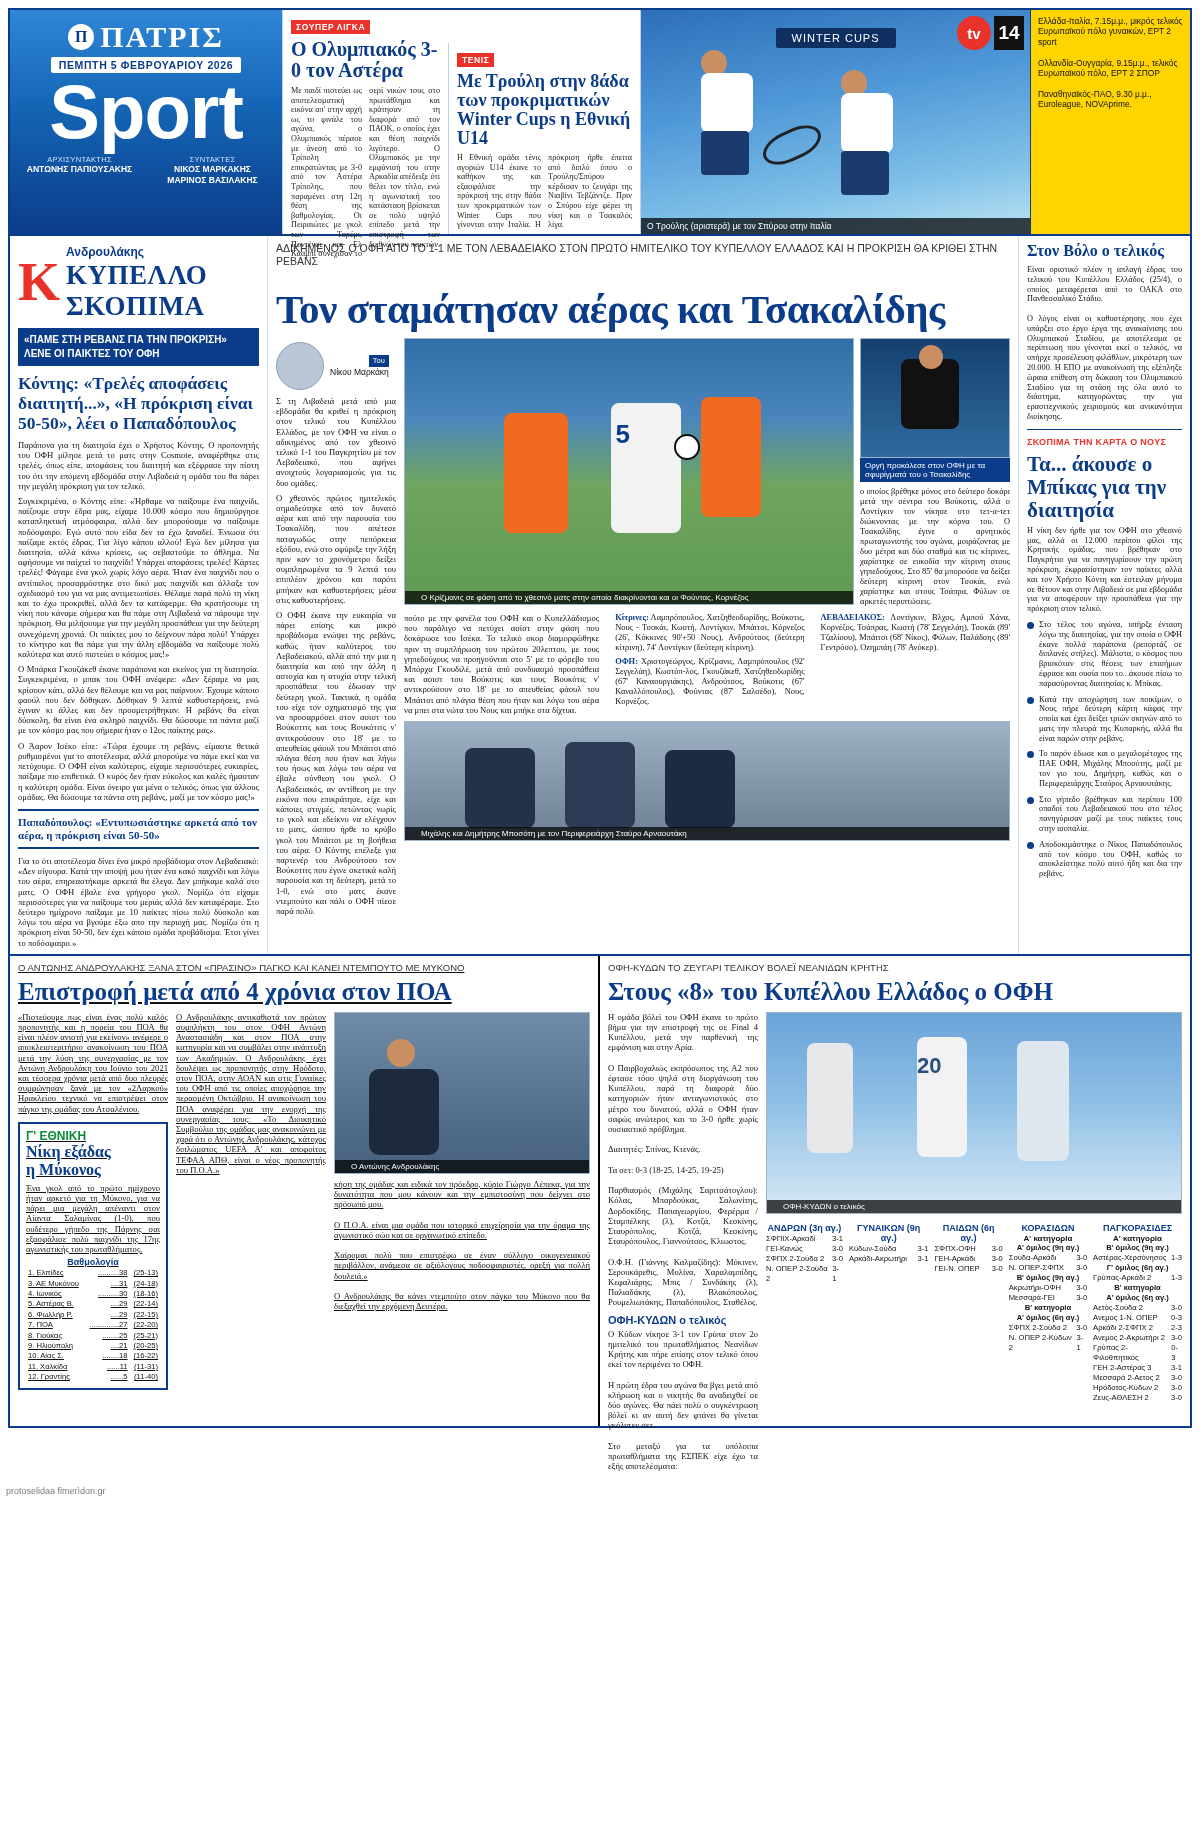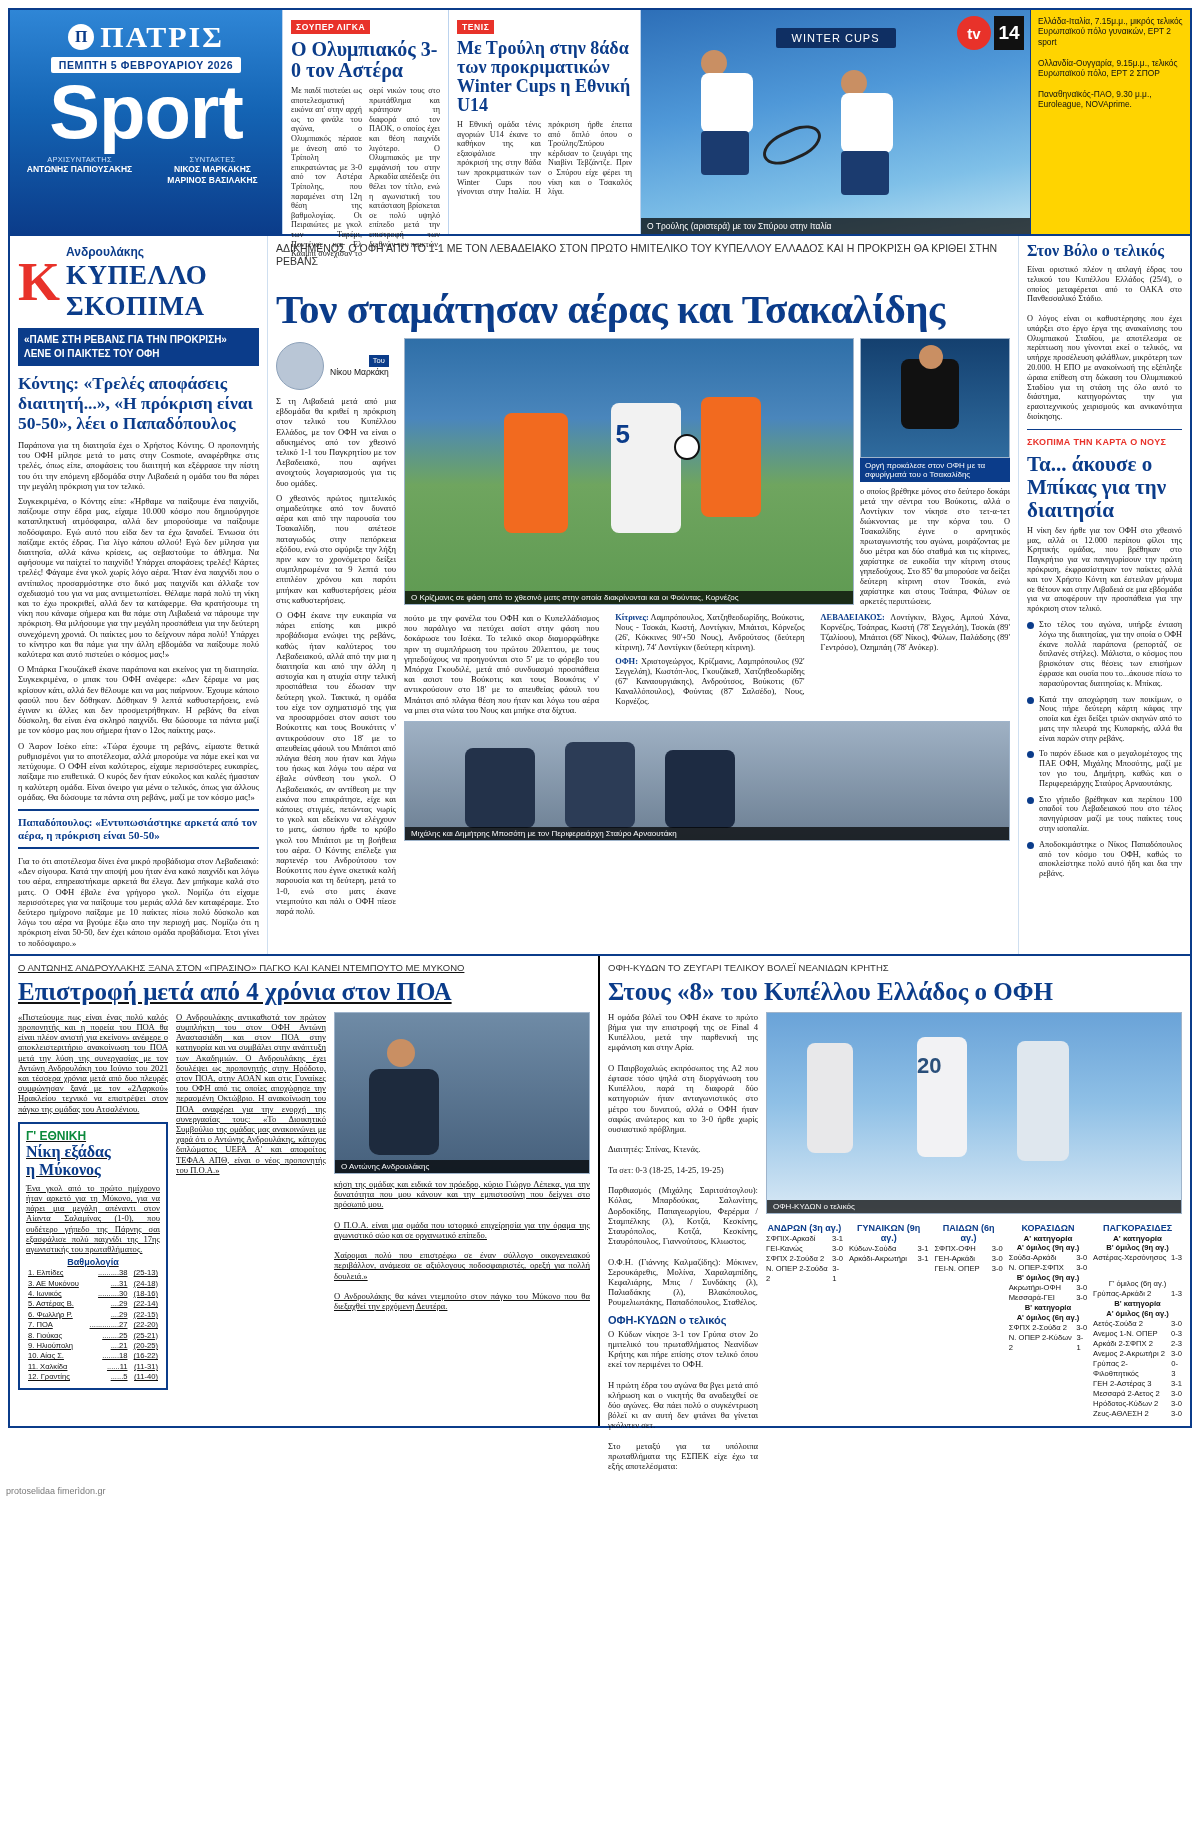--- a/index.html
+++ b/index.html
@@ -55,21 +55,21 @@
     background:#e8322a;color:#fff;font-family:"Liberation Sans",sans-serif;
     font-size:8.5px;font-weight:bold;letter-spacing:.6px;padding:2px 5px;display:inline-block;
   }
   .mast-head{
     font-family:"Liberation Serif",serif;color:#0b3c8a;font-weight:bold;
     font-size:20px;line-height:21px;margin:5px 0 5px;
   }
   .mast-body{font-size:8.2px;line-height:9.6px;text-align:justify;color:#222;}
   .twocol{column-count:2;column-gap:7px;}
   .col-a{width:166px;flex:0 0 166px;}
-  .col-b{width:192px;flex:0 0 192px;}
+  .col-b{width:192px;flex:0 0 192px;margin-top:33px;}
   .mast-photo{
     flex:1 1 auto;position:relative;border-left:1px solid #bcd3ee;
     background:linear-gradient(170deg,#2d6fb8 0%,#4f98d8 40%,#7fc0e8 75%,#bde3f3 100%);
     overflow:hidden;
   }
   .tv-badge{
     position:absolute;top:6px;right:6px;z-index:5;display:flex;align-items:center;gap:3px;
   }
   .tv-circle{width:34px;height:34px;border-radius:50%;background:#e8322a;color:#fff;
     font-family:"Liberation Sans",sans-serif;font-weight:bold;font-size:15px;
@@ -115,21 +115,21 @@
     font-family:"Liberation Serif",serif;font-weight:bold;
     font-size:41px;line-height:42px;color:#0b3c8a;margin:20px 0 8px;letter-spacing:-.5px;
   }
   .byline{display:flex;align-items:center;gap:6px;margin:4px 0 6px;text-align:right;}
   .byline .av{width:46px;height:46px;border-radius:50%;background:#b9c6d6;border:1px solid #8ea2ba;}
   .byline .tx{font-family:"Liberation Sans",sans-serif;font-size:8.5px;line-height:10px;}
   .byline .tx .tou{background:#0b3c8a;color:#fff;padding:1px 4px;display:inline-block;font-size:7.5px;}
 
   .ph{position:relative;overflow:hidden;border:1px solid #9fb4cb;background:#4b6a8a;}
   .ph .cap{position:absolute;left:0;right:0;bottom:0;background:rgba(0,0,0,.72);color:#fff;
-    font-family:"Liberation Sans",sans-serif;font-size:8px;padding:2px 6px;}
+    font-family:"Liberation Sans",sans-serif;font-size:8px;padding:2px 16px;}
   .pitch{position:absolute;inset:0;background:
      linear-gradient(180deg,#2f6fa8 0%,#4a86bc 30%,#6fa55f 55%,#5f9a52 100%);}
   .cards-col{font-size:8.4px;line-height:10px;text-align:justify;}
   .cards-col .lbl{color:#0b3c8a;font-weight:bold;}
 
   .rt-h{font-family:"Liberation Serif",serif;font-weight:bold;font-size:16px;line-height:18px;color:#0b3c8a;}
   .rt-h2{font-family:"Liberation Serif",serif;font-weight:bold;font-size:21px;line-height:23px;color:#0b3c8a;margin:6px 0 4px;}
   .rt-body{font-size:8.3px;line-height:9.8px;text-align:justify;}
   .bullet{display:flex;gap:5px;margin-top:6px;}
   .bullet .dot{width:7px;height:7px;border-radius:50%;background:#0b3c8a;flex:0 0 7px;margin-top:2px;}
@@ -578,21 +578,21 @@
                 <div class="res-title">ΠΑΓΚΟΡΑΣΙΔΕΣ</div>
                 <div class="res-sub">Α' κατηγορία</div>
                 <div class="res-line" style="font-weight: bold; justify-content: center;">
                   <span>Β' όμιλος (9η αγ.)</span>
                   <span></span>
                 </div>
                 <div class="res-line">
                   <span>Αστέρας-Χερσόνησος</span>
                   <span>1-3</span>
                 </div>
-                <div class="res-line" style="font-weight: normal; justify-content: center; margin-top: 16px;">
+                <div class="res-line" style="font-weight: bold; justify-content: center;">
                   <span>Γ' όμιλος (6η αγ.)</span>
                   <span></span>
                 </div>
                 <div class="res-line">
                   <span>Γρύπας-Αρκάδι 2</span>
                   <span>1-3</span>
                 </div>
                 <div class="res-line" style="font-weight: bold; justify-content: center;">
                   <span>Β' κατηγορία</span>
                   <span></span>

